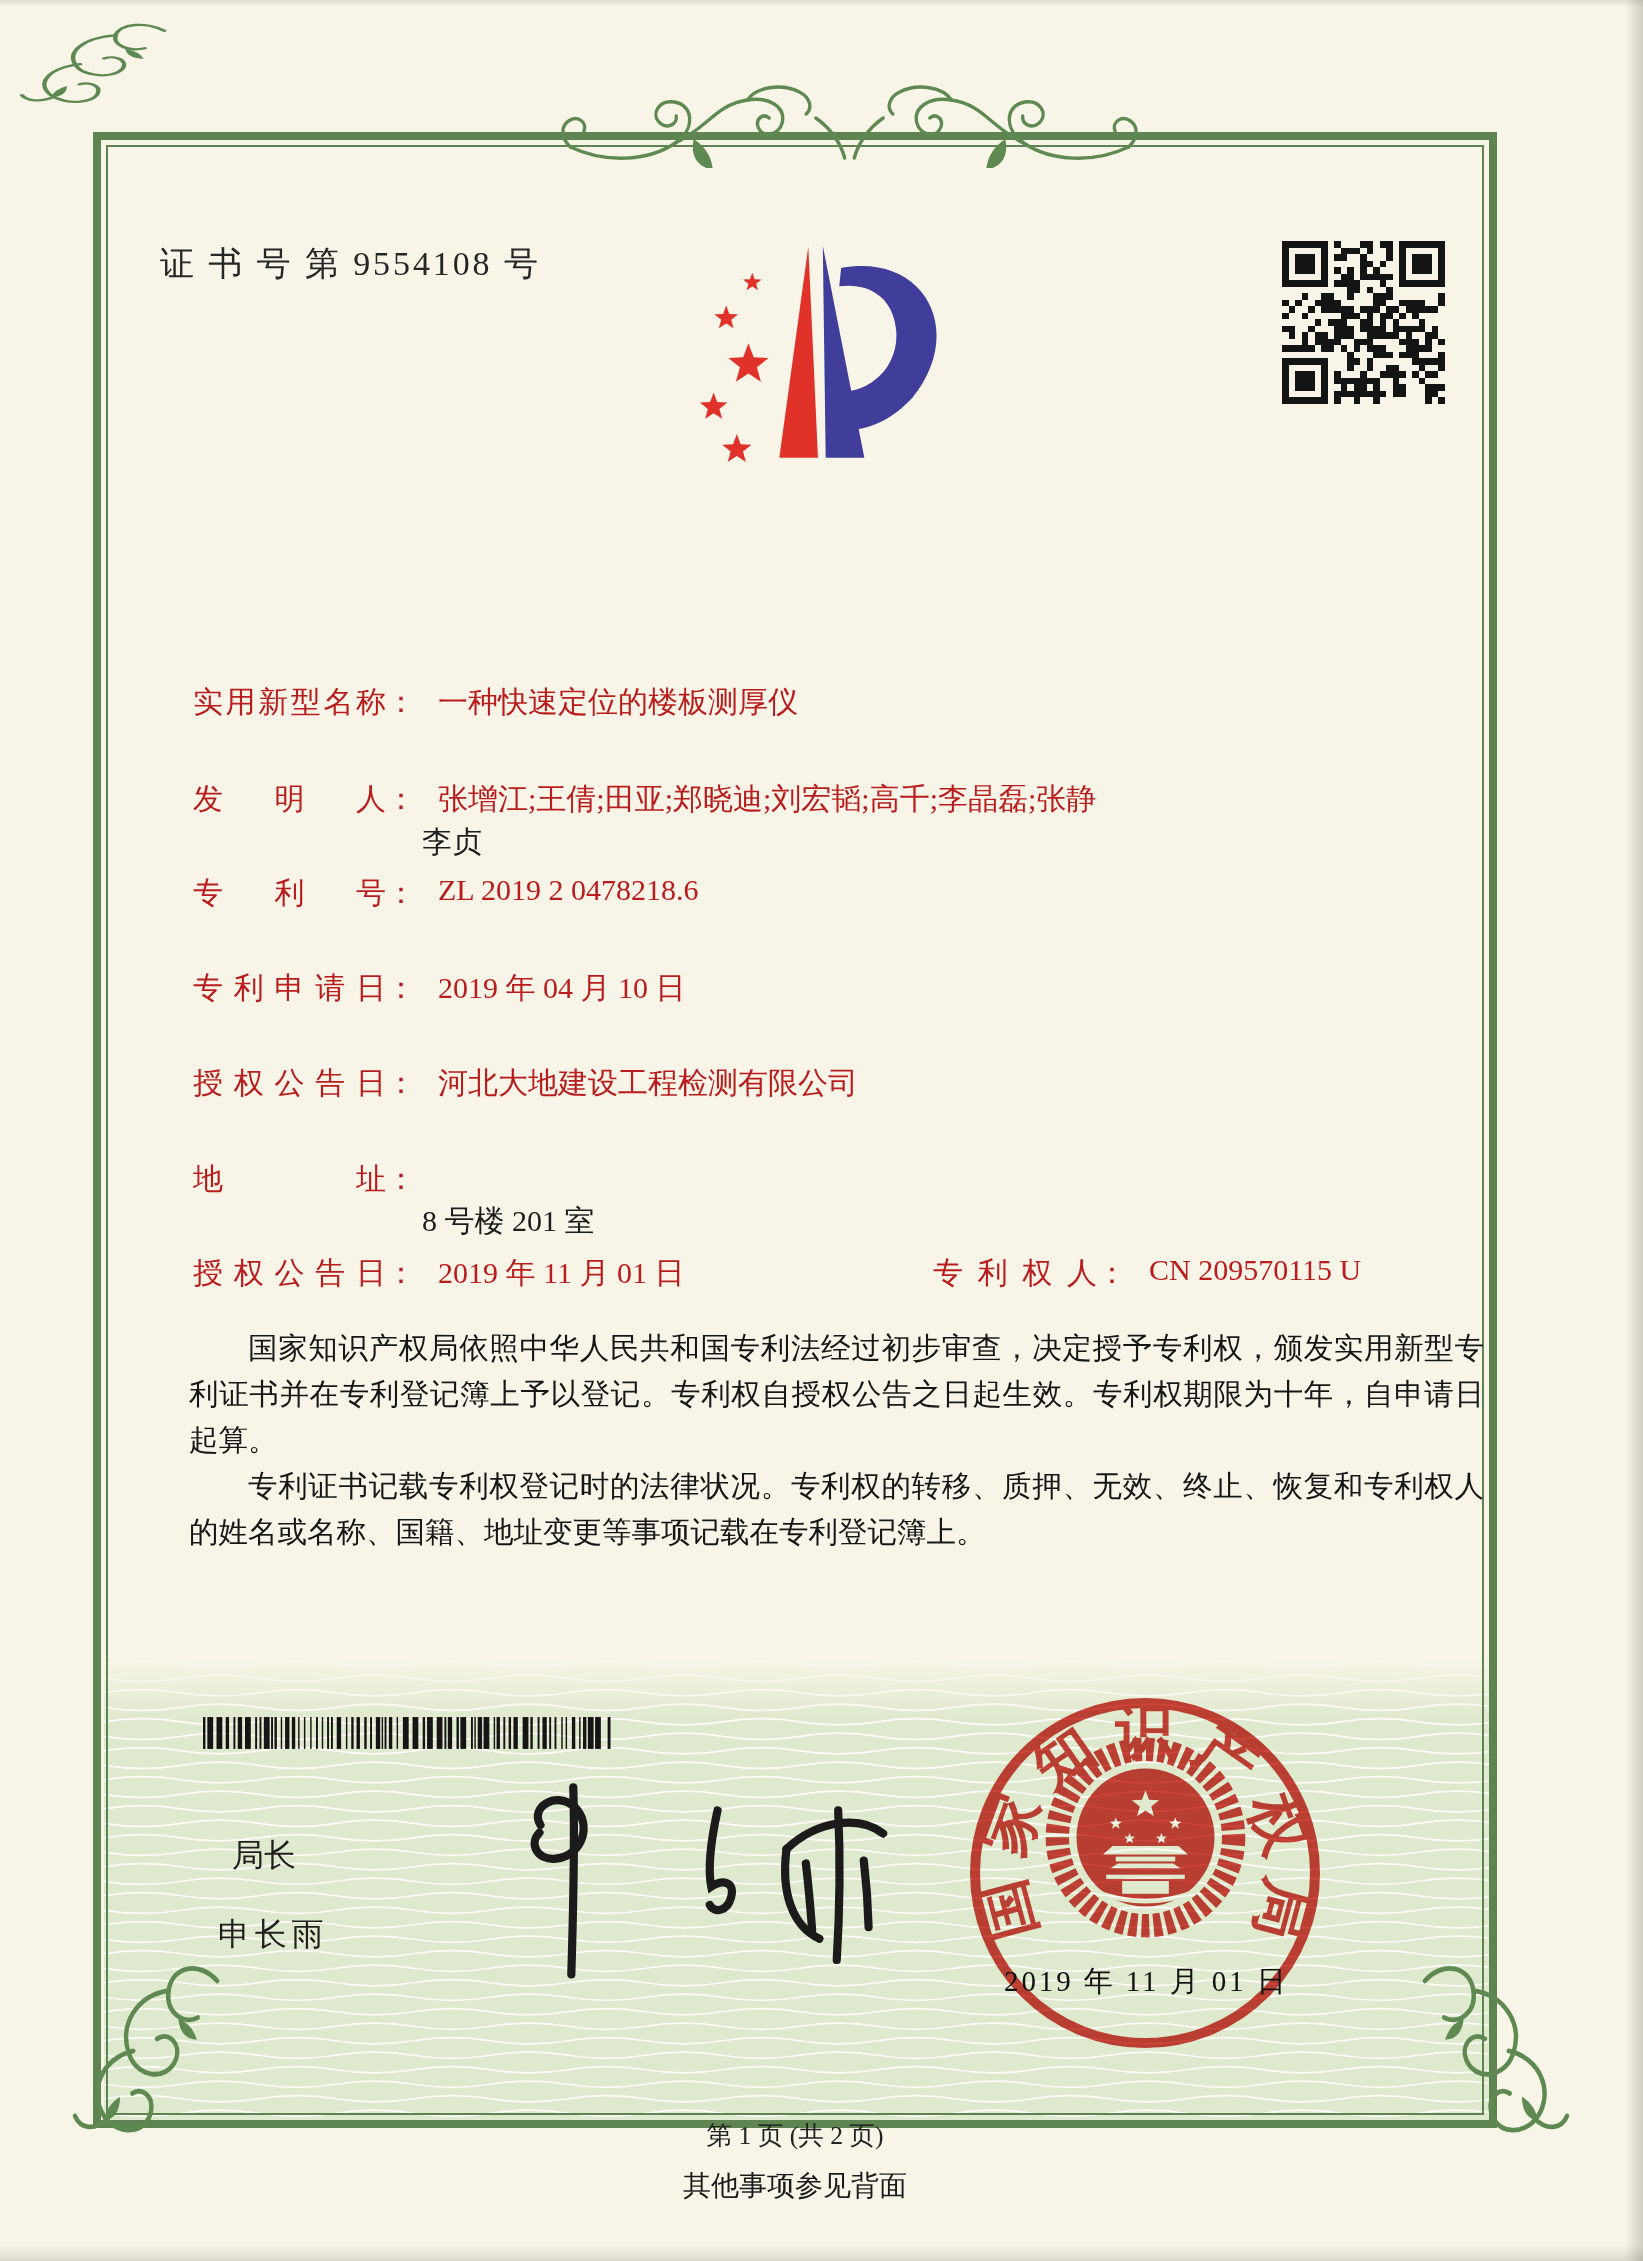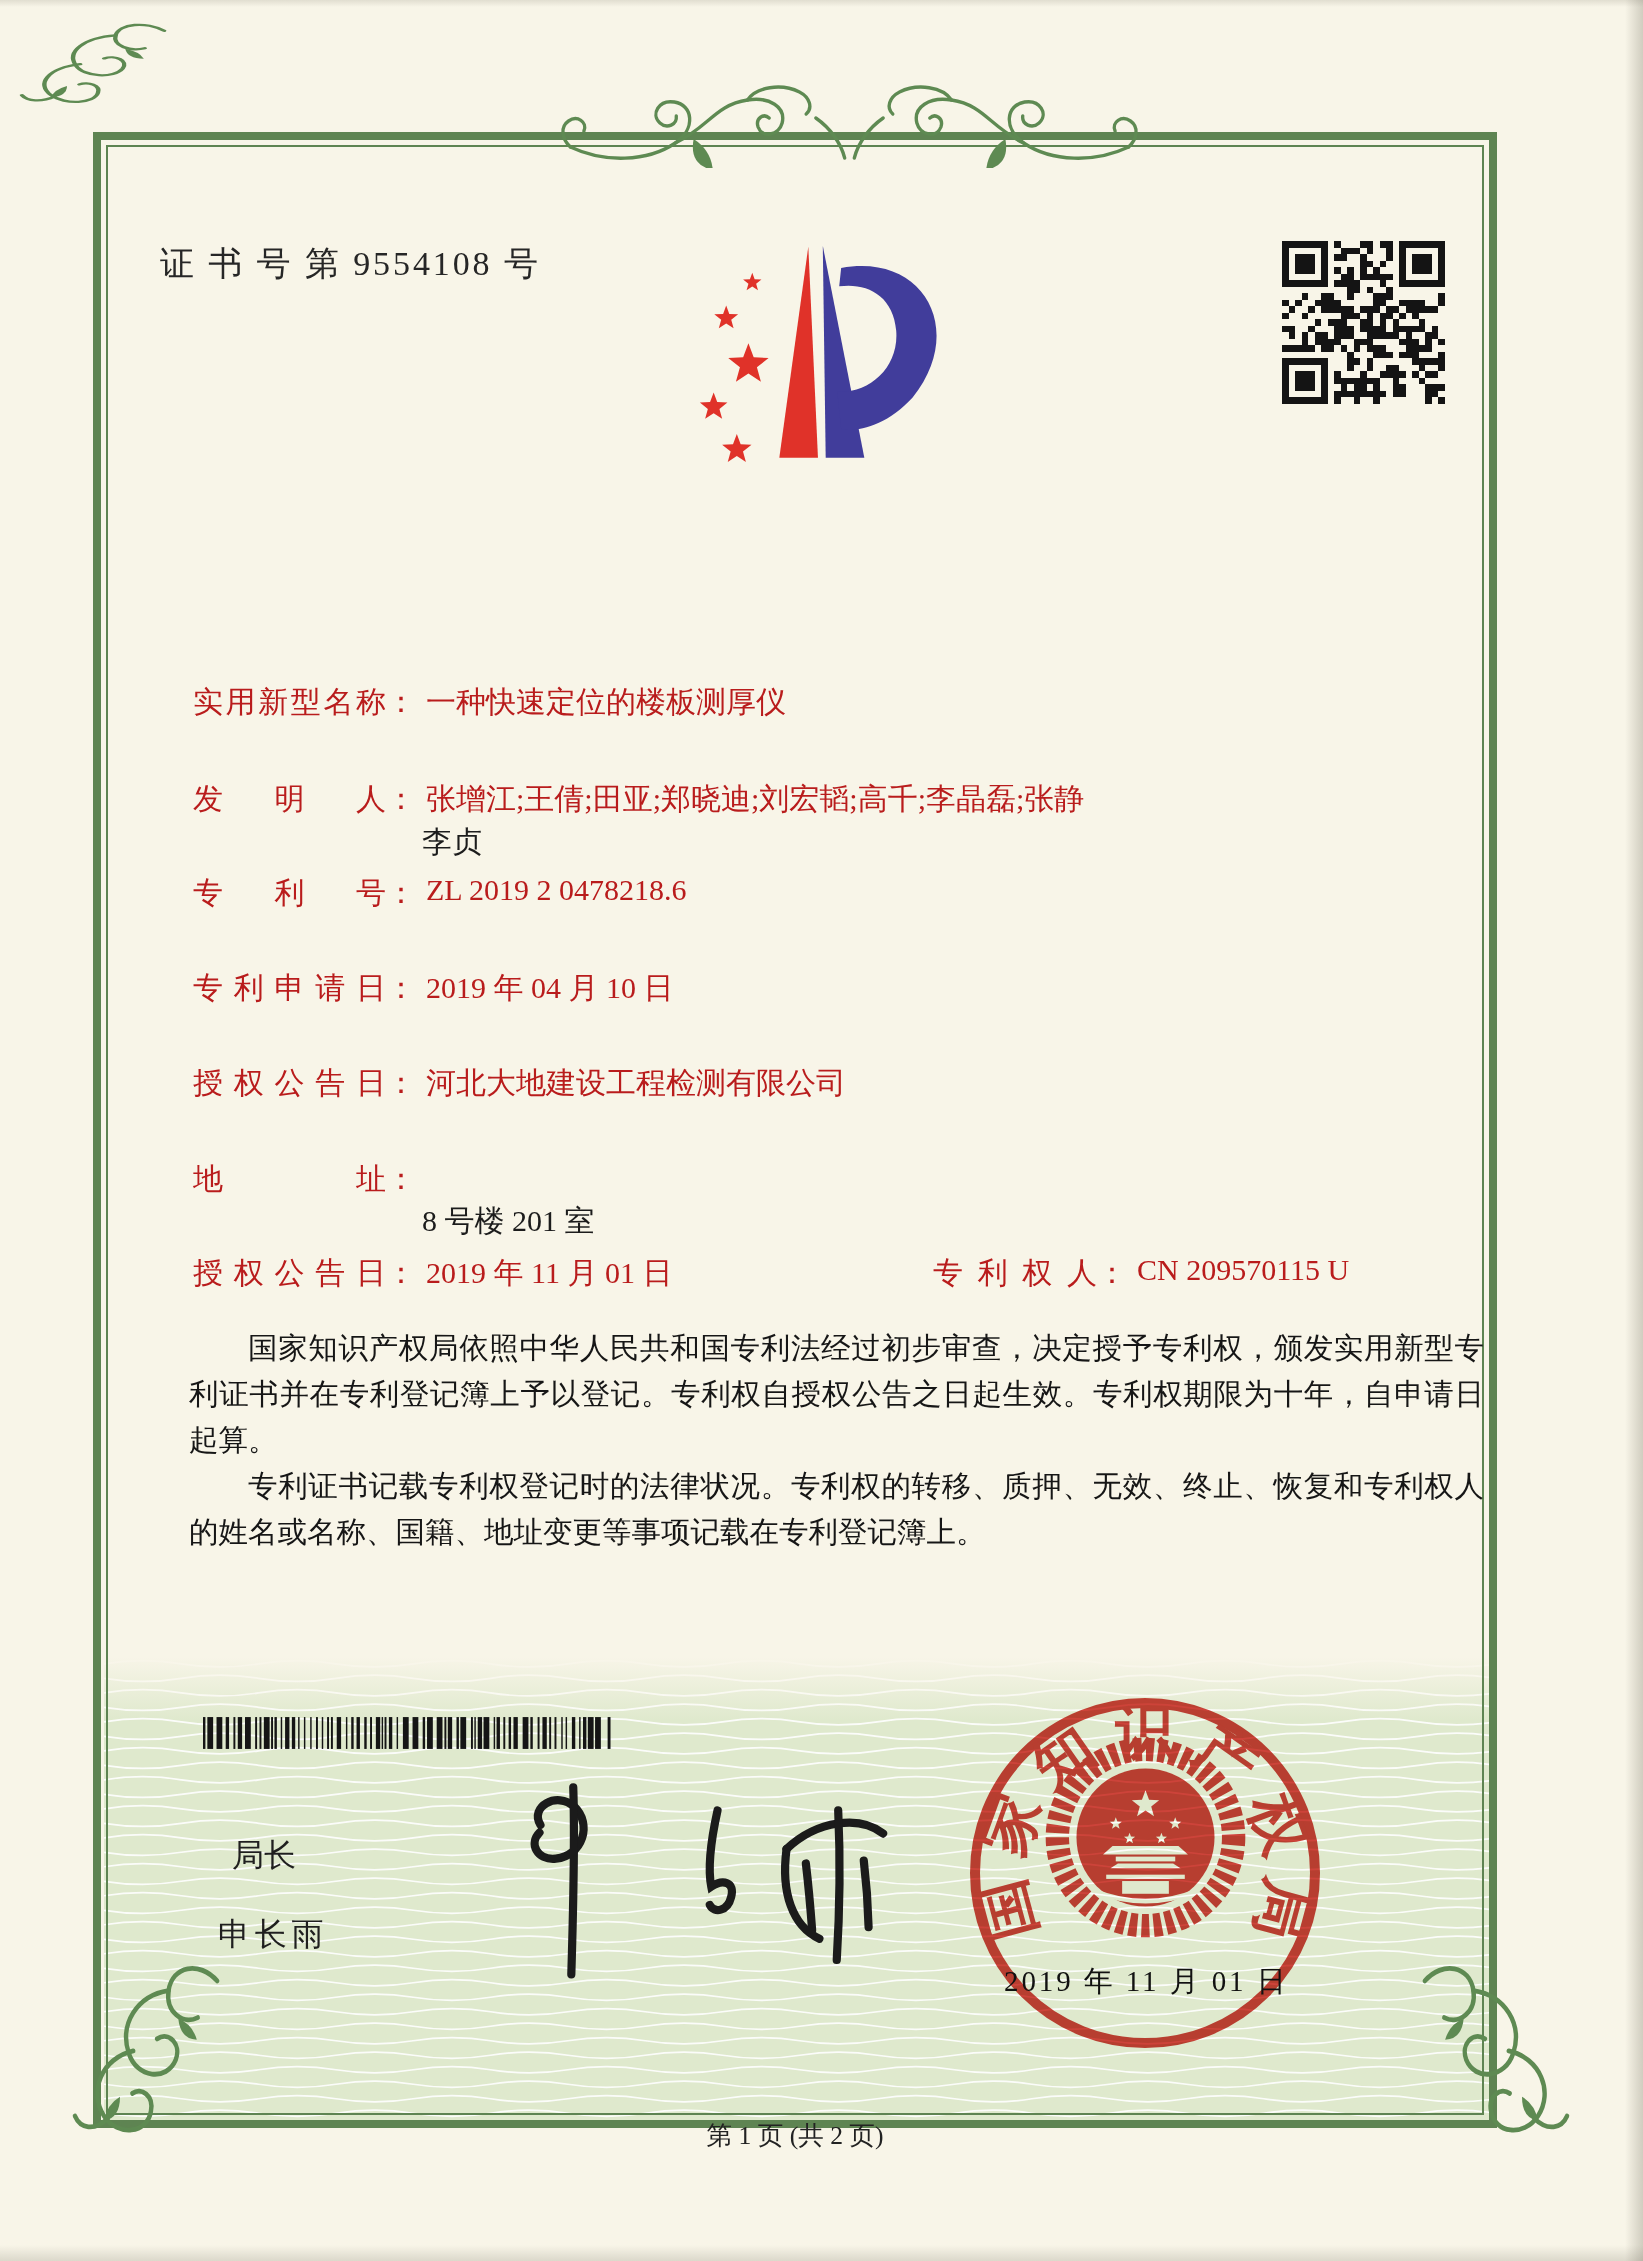--- a/index.html
+++ b/index.html
@@ -37,21 +37,21 @@
     color:#262626;}
   .logo{position:absolute;left:696px;top:238px;width:242px;height:227px;}
   .qr{position:absolute;left:1282px;top:241px;width:163px;height:163px;}
   .title{position:absolute;left:93px;top:474px;width:1404px;text-align:center;
     font-size:83px;font-weight:700;letter-spacing:16.4px;color:#14141c;white-space:nowrap;text-indent:16.4px;}
 
   .row{position:absolute;left:193px;display:flex;align-items:flex-start;
     font-size:30px;color:#b91c1c;white-space:nowrap;}
   .lbl{display:inline-block;width:193px;text-align:justify;text-align-last:justify;}
   .colon{display:inline-block;}
-  .val{display:inline-block;margin-left:10px;text-align:right;}
+  .val{display:inline-block;margin-left:22px;text-align:right;}
   .cont{position:absolute;left:422px;font-size:30px;color:#1c1c1c;white-space:nowrap;}
 
   .paras{position:absolute;left:189px;top:1325px;width:1295px;font-size:29.5px;
     line-height:46px;text-align:justify;color:#161616;}
   .paras p{margin:0;text-indent:2em;}
 
   .barcode{position:absolute;left:203px;top:1717px;width:408px;height:32px;z-index:3;}
   .signer-title{position:absolute;left:232px;top:1834px;font-size:32px;z-index:3;}
   .signer-name{position:absolute;left:218px;top:1913px;font-size:32px;letter-spacing:4.8px;z-index:3;}
   .signature{position:absolute;left:483px;top:1766px;width:416px;height:222px;z-index:3;}
@@ -685,18 +685,19 @@
         <path d="M-66,58 L66,58 L52,49 L-52,49 Z"></path>
         <rect x="-74" y="70" width="148" height="8"></rect>
         <rect x="-44" y="82" width="88" height="24"></rect>
       </g>
       <path d="M-98,100 Q0,140 98,100" fill="none" stroke="#ffffff" stroke-width="9"></path>
     </svg>
   </div>
   <div class="seal-date">2019 年 11 月 01 日</div>
 
   <div class="page-note">第 1 页 (共 2 页)</div>
+  <div class="back-note">其他事项参见背面</div>
 
   <div class="edge-right"></div>
   <div class="edge-bottom"></div>
   <div class="edge-top"></div>
 </div>
 
 
 </body></html>

